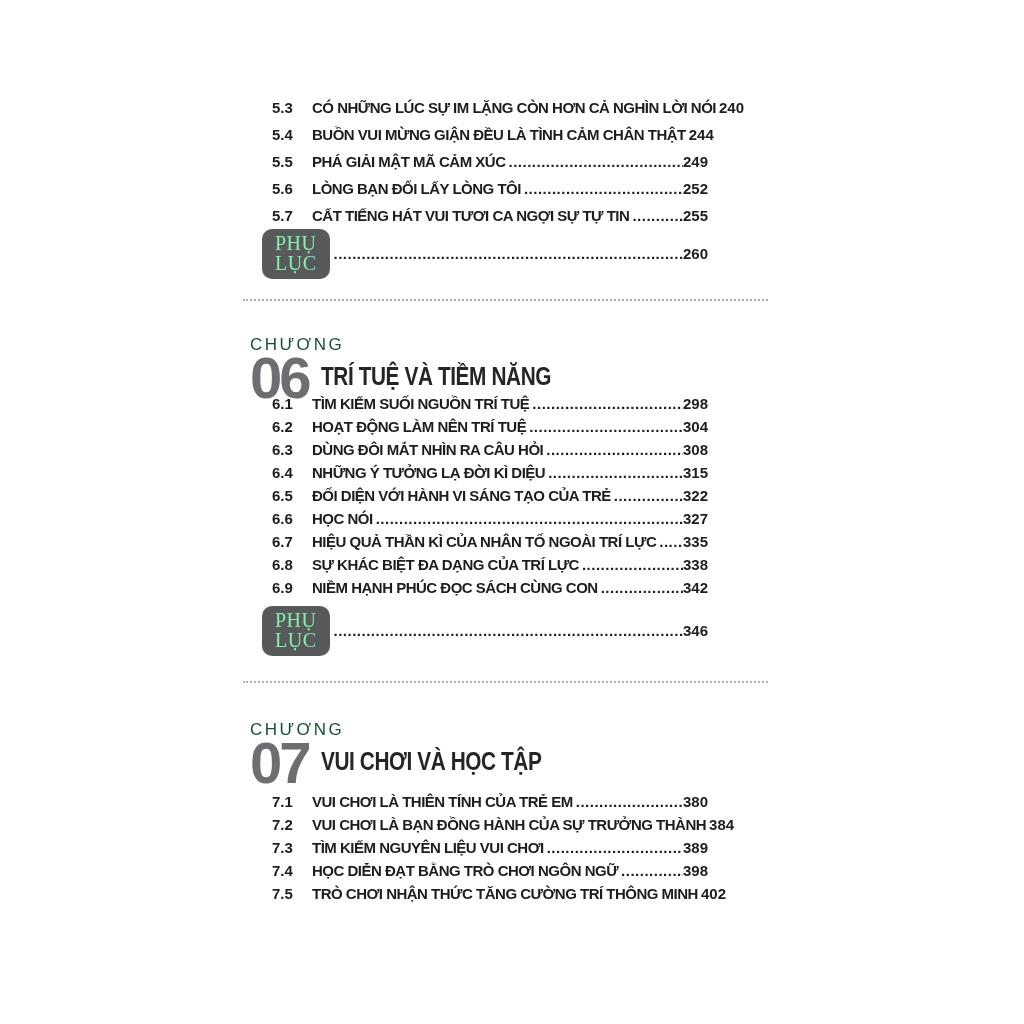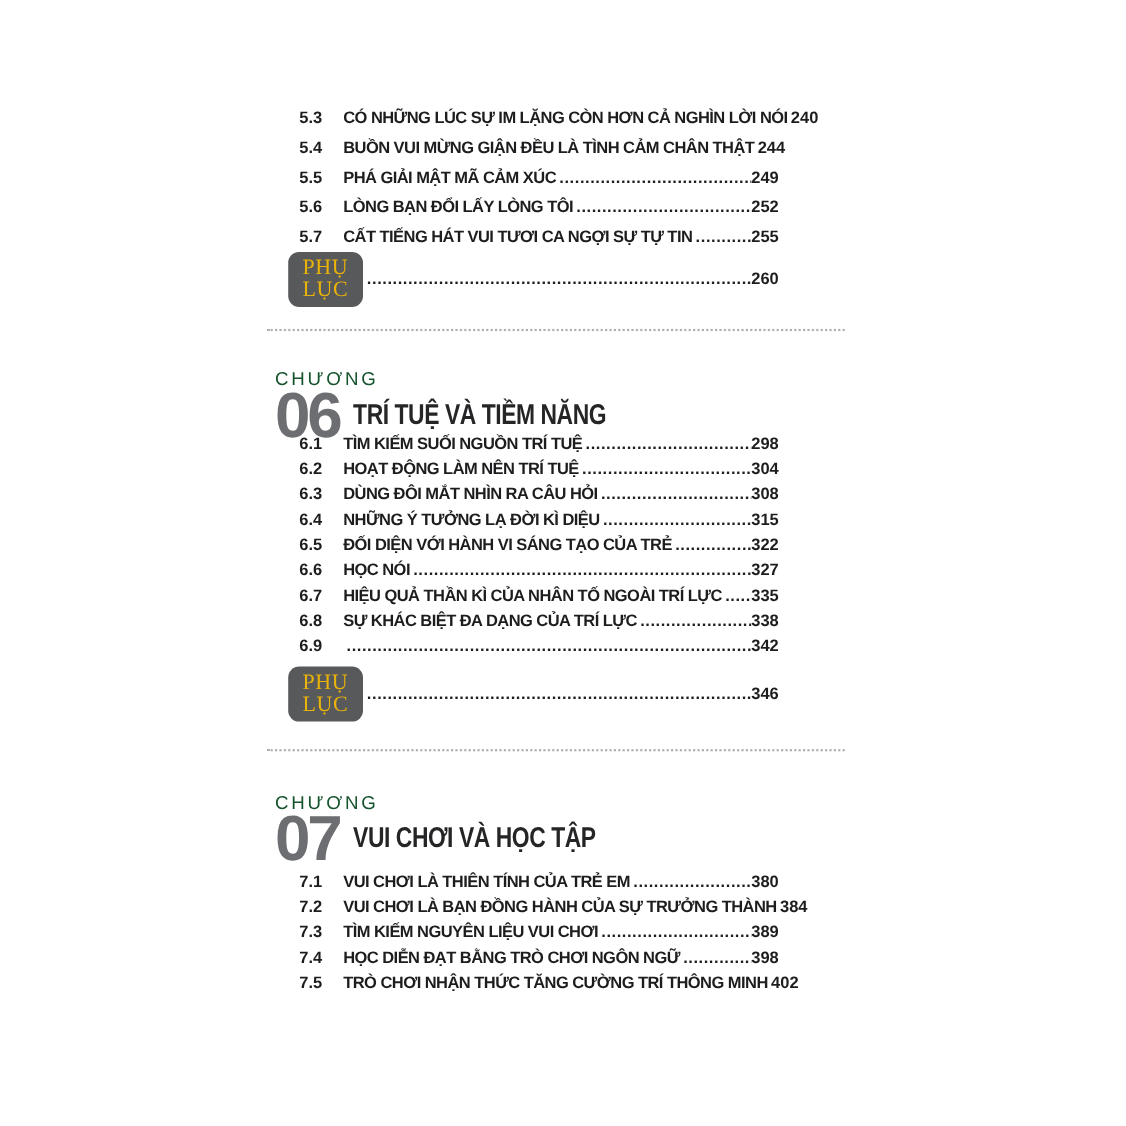--- a/index.html
+++ b/index.html
@@ -14,21 +14,21 @@
   .num, .title, .pg, .leader { font-weight:bold; font-size:15px; color:#1d1d1f; }
   .num { flex:0 0 40px; }
   .title { white-space:nowrap; letter-spacing:-0.5px; }
   .leader { flex:1 1 auto; overflow:hidden; white-space:nowrap; margin-left:3px; letter-spacing:0.5px; }
   .leader::after { content:"........................................................................................................................................................................................................"; }
   .pg { flex:0 0 auto; }
 
   
   .appendix-row { position:absolute; left:262px; width:446px; display:flex; align-items:center; height:28px; }
   .appendix-btn {
-    font-family:"Liberation Serif", serif; background:#58595b; color:#eab308;
+    font-family:"Liberation Serif", serif; background:#58595b; color:#86efac;
     font-size:20px; line-height:1; padding:4px 13px 6px; border-radius:10px; letter-spacing:0.5px;
   }
   .appendix-row .leader { line-height:28px; margin-left:4px; }
   .appendix-row .pg { line-height:28px; }
 
   
   .divider { position:absolute; left:243px; width:525px; height:0; border-top:2px dotted #aeb0b3; }
 
   
   .chapter { position:absolute; left:250px; }
@@ -139,20 +139,21 @@
       <span class="pg">335</span>
     </div>
     <div class="row">
       <span class="num">6.8</span>
       <span class="title">SỰ KHÁC BIỆT ĐA DẠNG CỦA TRÍ LỰC</span>
       <span class="leader"></span>
       <span class="pg">338</span>
     </div>
     <div class="row">
       <span class="num">6.9</span>
+      <span class="title">NIỀM HẠNH PHÚC ĐỌC SÁCH CÙNG CON</span>
       <span class="leader"></span>
       <span class="pg">342</span>
     </div>
   </div>
 
   <div class="appendix-row" style="top:617px;">
     <span class="appendix-btn">PHỤ LỤC</span>
     <span class="leader"></span>
     <span class="pg">346</span>
   </div>

